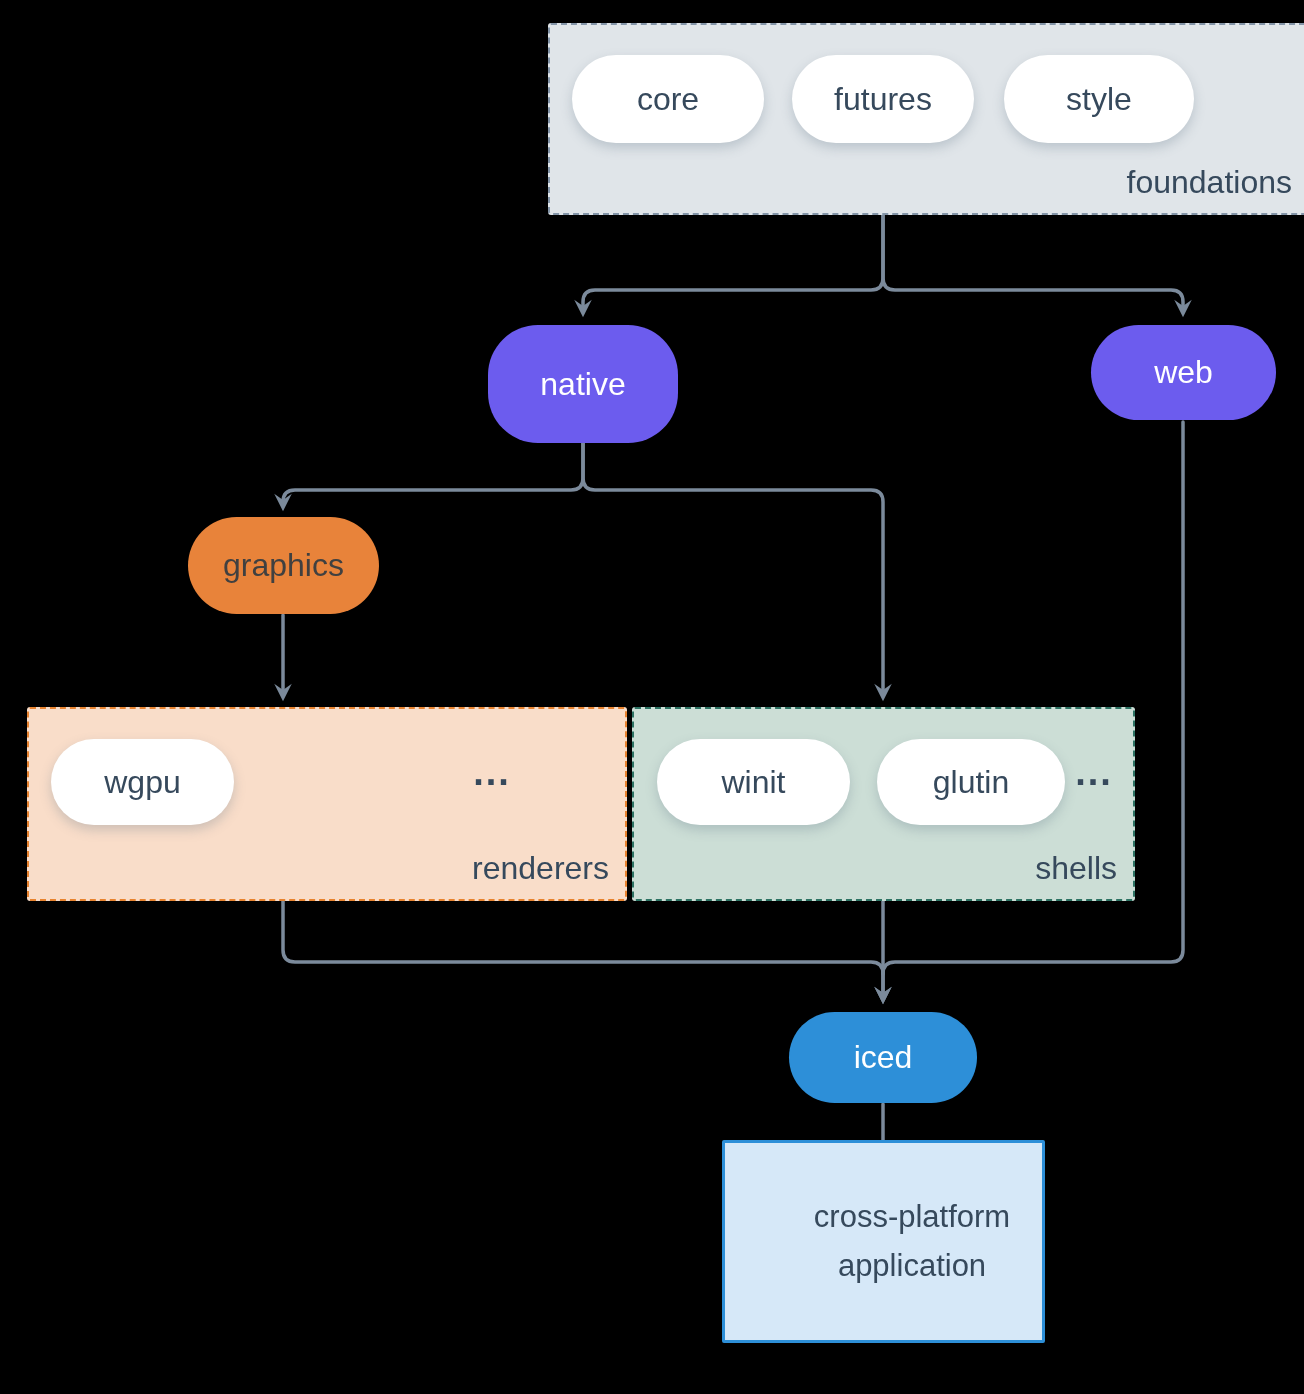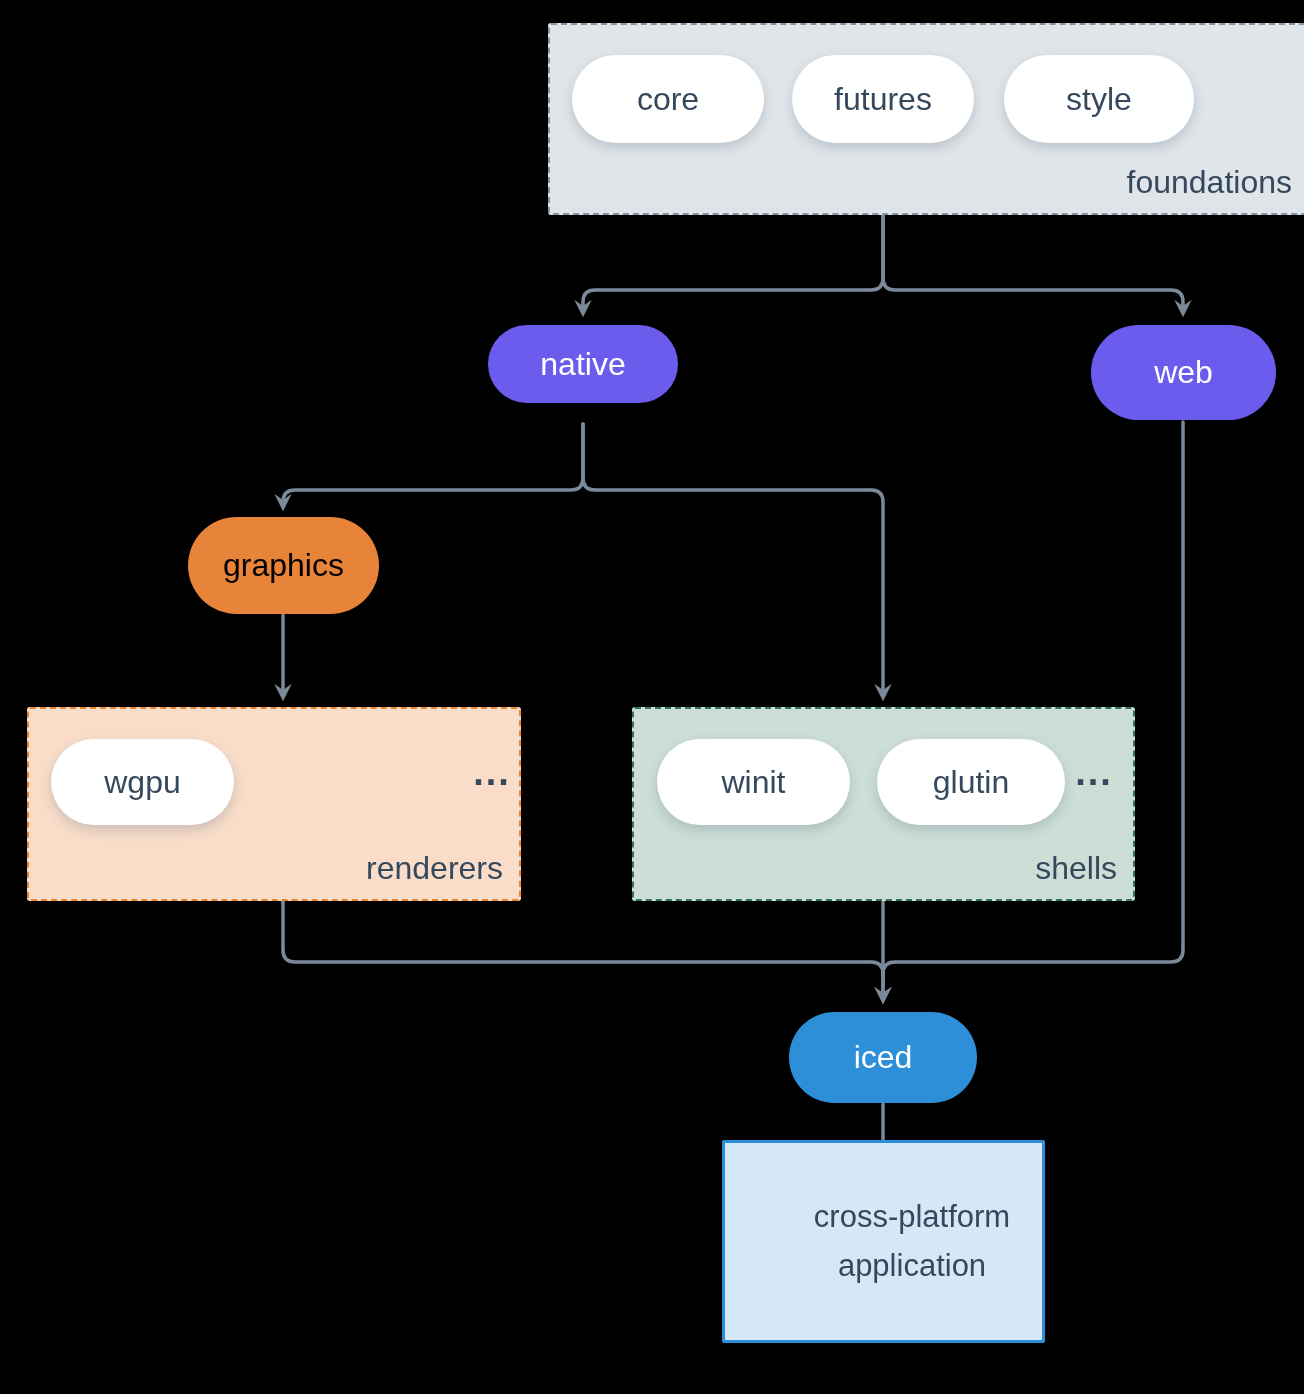--- a/index.html
+++ b/index.html
@@ -35,21 +35,21 @@
     position: absolute;
     border-radius: 3px;
     box-sizing: border-box;
   }
   .group.foundations {
     left: 548px; top: 23px; width: 762px; height: 192px;
     background: var(--foundations-fill, #e0e5e9);
     border: 2px dashed var(--foundations-border, #8495a8);
   }
   .group.renderers {
-    left: 27px; top: 707px; width: 494px; height: 194px;
+    left: 27px; top: 707px; width: 600px; height: 194px;
     background: var(--renderers-fill, #f9ddc9);
     border: 2px dashed var(--renderers-border, #e8832f);
   }
   .group.shells {
     left: 632px; top: 707px; width: 503px; height: 194px;
     background: var(--shells-fill, #ccded6);
     border: 2px dashed var(--shells-border, #2d7364);
   }
   .group-label {
     position: absolute;
@@ -88,23 +88,23 @@
     font-size: 38px;
     font-weight: 700;
     letter-spacing: 2px;
     color: var(--text-dark, #36495c);
   }
   .group.renderers .ellipsis { left: 428px; }
   .group.shells    .ellipsis { left: 425px; }
 
   
   .pill.purple { background: var(--node-purple, #6c5cee); color: #ffffff; }
-  .pill.orange { background: var(--node-orange, #e8833a); color: #000000; }
+  .pill.orange { background: var(--node-orange, #e8833a); color: #404040; }
   .pill.blue   { background: var(--node-blue,   #2d8fd8); color: #ffffff; }
-  .pill.native   { left: 488px;  top: 325px;  width: 190px; height: 78px; }
+  .pill.native   { left: 488px;  top: 325px;  width: 190px; height: 118px; }
   .pill.web      { left: 1091px; top: 325px;  width: 185px; height: 95px; }
   .pill.graphics { left: 188px;  top: 517px;  width: 191px; height: 97px; }
   .pill.iced     { left: 789px;  top: 1012px; width: 188px; height: 91px; }
 
   .app-box {
     position: absolute;
     left: 722px; top: 1140px;
     width: 323px; height: 203px;
     box-sizing: border-box;
     background: var(--app-fill, #d6e8f8);

